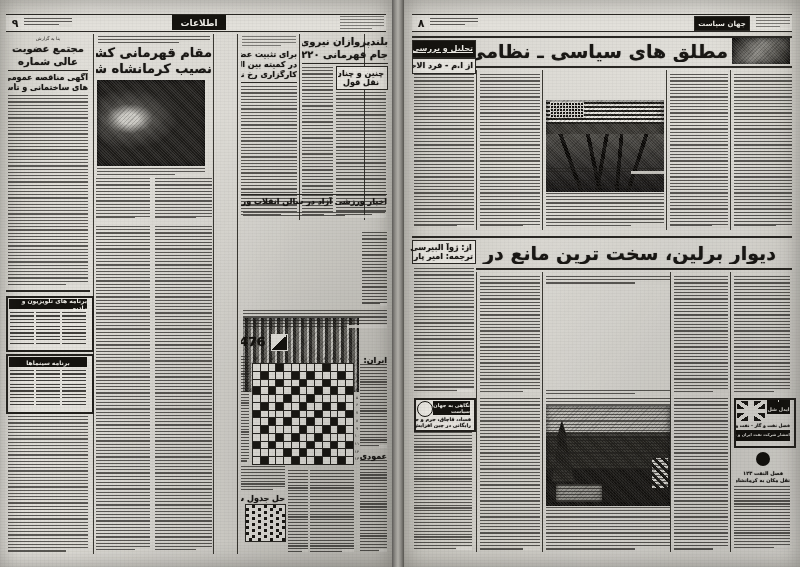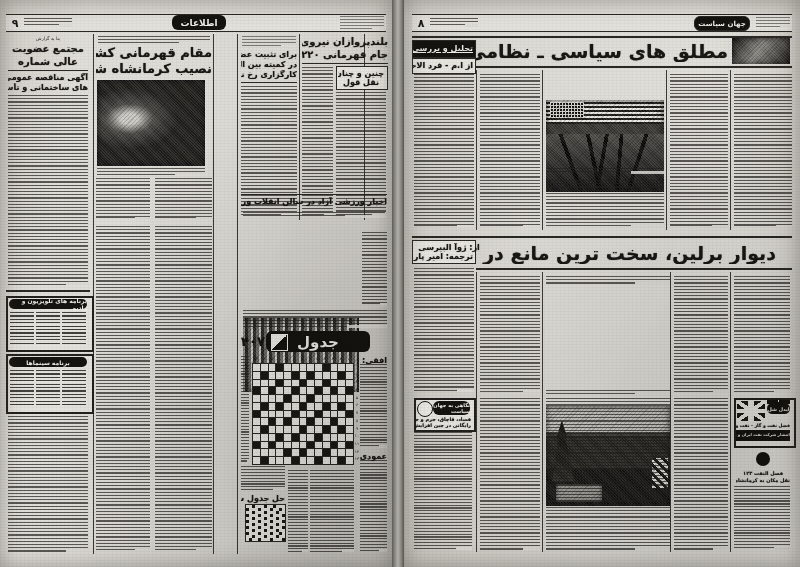--- a/index.html
+++ b/index.html
@@ -72,21 +72,21 @@
   .photo{background:#2f2d29;position:relative;overflow:hidden;
     box-shadow:inset 0 0 6px rgba(0,0,0,.8);}
   .photo:after{content:"";position:absolute;inset:0;
     background-image:
       repeating-linear-gradient(45deg,rgba(255,255,255,.10) 0 1px,transparent 1px 2px),
       repeating-linear-gradient(-45deg,rgba(0,0,0,.18) 0 1px,transparent 1px 3px);}
   .cap{font-size:5px;line-height:6px;color:#23211d;text-align:center;direction:rtl;}
 
   
   .plate{background:#15130f;color:#efede7;display:flex;align-items:center;
-    justify-content:center;font-weight:700;direction:rtl;letter-spacing:-.5px;border-radius:6px;}
+    justify-content:center;font-weight:700;direction:rtl;letter-spacing:-.5px;}
 
   
   .cwgrid{display:grid;background:#2b2925;gap:1px;border:1px solid #2b2925;}
   .cwgrid div{background:#eceae4;}
   .cwgrid div.b{background:#1b1915;}
 
   .solgrid{display:grid;gap:0;border:1px solid #2b2925;}
   .solgrid div{background:#e7e5df;}
   .solgrid div.b{background:#1b1915;}
 
@@ -182,23 +182,21 @@
     <div class="blk hl xs rtl" style="left:241px;top:197px;width:146px;">اخبار ورزشی آزاد در سالن انقلاب ورزشگاه آزادی</div>
     <div class="blk tinytag txt tight" style="left:243px;top:212px;width:142px;height:6px;"></div>
 
     <div class="blk photo" style="left:243px;top:232px;width:116px;height:74px;
          background:
            repeating-linear-gradient(90deg,#d2d0ca 0 2px,#2a2824 2px 5px,#6b6963 5px 8px),
            linear-gradient(180deg,#2e2c28 0 34%,#8e8c86 34% 40%,#26241f 40% 100%);"></div>
     <div class="blk txt rtl" style="left:362px;top:232px;width:25px;height:74px;"></div>
     <div class="blk txt rtl" style="left:243px;top:310px;width:144px;height:18px;"></div>
 
-    <div class="blk plate" style="left:266px;top:331px;width:104px;height:21px;font-size:15px;
-         letter-spacing:2px;">جدول</div>
-    <div class="blk hl mid" style="left:241px;top:334px;width:24px;color:#15130f;">۴۰۷</div>
+    <div class="blk hl mid" style="left:241px;top:334px;width:24px;color:#15130f;">476</div>
     <div class="blk" style="left:271px;top:334px;width:15px;height:15px;
          background:linear-gradient(135deg,#efede7 50%,#15130f 50%);border:1px solid #efede7;"></div>
 
     <div class="blk" id="cw-col-labels" style="left:252px;top:356px;width:100px;height:6px;display:flex;direction:rtl;">
         <span style="flex: 1 1 0%; text-align: center; font-size: 4px; line-height: 6px; color: rgb(28, 26, 23);">۱</span>
         <span style="flex: 1 1 0%; text-align: center; font-size: 4px; line-height: 6px; color: rgb(28, 26, 23);">۲</span>
         <span style="flex: 1 1 0%; text-align: center; font-size: 4px; line-height: 6px; color: rgb(28, 26, 23);">۳</span>
         <span style="flex: 1 1 0%; text-align: center; font-size: 4px; line-height: 6px; color: rgb(28, 26, 23);">۴</span>
         <span style="flex: 1 1 0%; text-align: center; font-size: 4px; line-height: 6px; color: rgb(28, 26, 23);">۵</span>
         <span style="flex: 1 1 0%; text-align: center; font-size: 4px; line-height: 6px; color: rgb(28, 26, 23);">۶</span>
@@ -391,21 +389,21 @@
         <div class="b"></div>
         <div></div>
         <div></div>
         <div class="b"></div>
         <div></div>
         <div></div>
         <div class="b"></div>
         <div></div>
       </div>
 
-    <div class="blk hl xs rtl" style="left:360px;top:356px;width:27px;text-align:right;">افقی:</div>
+    <div class="blk hl xs rtl" style="left:360px;top:356px;width:27px;text-align:right;">ایران:</div>
     <div class="blk txt tight rtl" style="left:360px;top:364px;width:27px;height:84px;"></div>
     <div class="blk hl xs rtl" style="left:360px;top:452px;width:27px;text-align:right;">عمودی:</div>
     <div class="blk txt tight rtl" style="left:360px;top:460px;width:27px;height:92px;"></div>
 
     <div class="blk txt tight rtl" style="left:310px;top:470px;width:44px;height:82px;"></div>
     <div class="blk txt tight rtl" style="left:288px;top:470px;width:20px;height:82px;"></div>
 
     <div class="blk hl xs rtl" style="left:241px;top:494px;width:44px;">حل جدول شماره ۴۰۶</div>
     <div class="blk solgrid" id="solution-grid" style="left: 245px; top: 504px; width: 39px; height: 36px; grid-template-columns: repeat(13, 1fr); grid-template-rows: repeat(12, 1fr);">
         <div></div>
@@ -625,21 +623,21 @@
     <div class="blk txt rtl" style="left:76px;top:74px;width:60px;height:154px;"></div>
     <div class="blk txt rtl" style="left:10px;top:74px;width:60px;height:154px;"></div>
 
     <div class="blk vr" style="left:72px;top:70px;height:160px;"></div>
     <div class="blk vr" style="left:138px;top:70px;height:160px;"></div>
     <div class="blk vr" style="left:262px;top:70px;height:160px;"></div>
     <div class="blk vr" style="left:326px;top:70px;height:160px;"></div>
 
     <div class="blk rule hr2" style="left:8px;top:236px;width:380px;"></div>
     <div class="blk boxrule" style="left:8px;top:240px;width:62px;height:22px;background:#e6e4de;"></div>
-    <div class="blk hl xs" style="left:9px;top:243px;width:72px;">از: ژوآ البیرسی</div>
+    <div class="blk hl xs" style="left:1px;top:243px;width:72px;">از: ژوآ البیرسی</div>
     <div class="blk hl xs" style="left:9px;top:252px;width:60px;">ترجمه: امیر پارسایی</div>
 
     <div class="blk hl big rtl" style="left:72px;top:242px;width:300px;">دیوار برلین، سخت ترین مانع در جهان</div>
     <div class="blk rule hr2" style="left:72px;top:268px;width:316px;"></div>
 
     <div class="blk photo" style="left:142px;top:288px;width:124px;height:100px;
          background:
            linear-gradient(180deg,#c9c7c1 0 26%,#3c3a35 26% 30%,#2a2823 30% 62%,#171512 62% 100%),
            repeating-linear-gradient(90deg,rgba(255,255,255,.08) 0 3px,transparent 3px 7px);">
       <div style="position:absolute;left:6px;top:14px;width:22px;height:62px;

